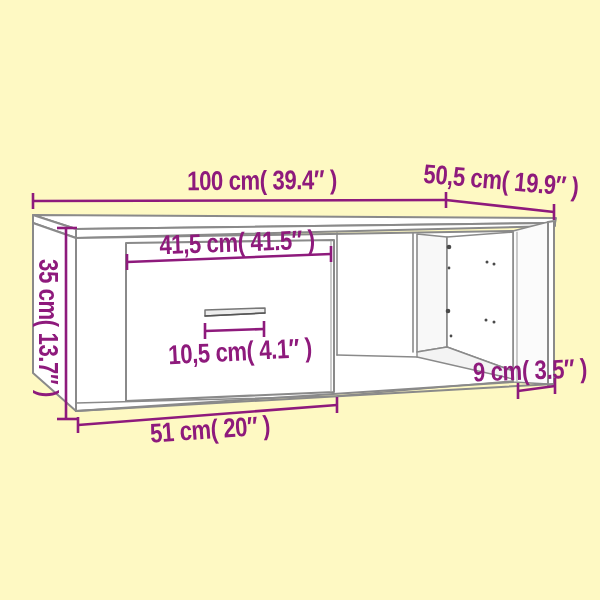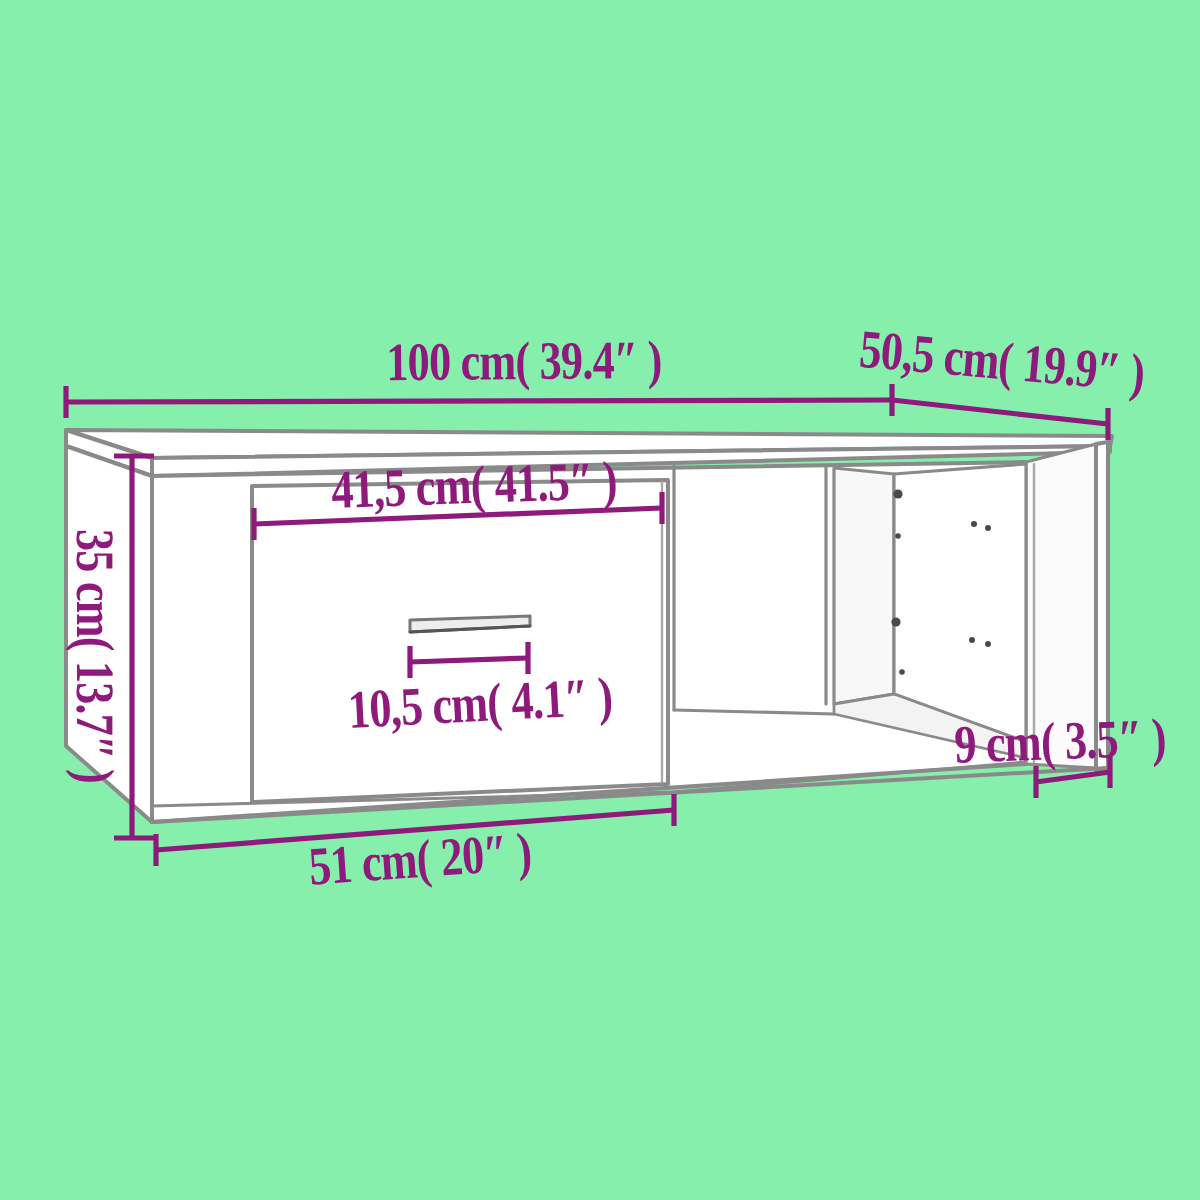--- a/index.html
+++ b/index.html
@@ -1,18 +1,18 @@
 <!DOCTYPE html>
 <html style="--accent: #8e1a7c; --line: #8a8a8a;"><head>
 <meta charset="utf-8">
 <style>
   html,body{margin:0;padding:0;background:#fff;}
   #stage{
-    position:relative;width:600px;height:600px;background:#86efac;overflow:hidden;
-    font-family:Liberation Serif, serif;
+    position:relative;width:600px;height:600px;background:#fef9c3;overflow:hidden;
+    font-family:Liberation Sans, sans-serif;
   }
   #drawing{position:absolute;left:0;top:0;}
   .dim-label{
     position:absolute;
     color:var(--accent,#8e1a7c);
     font-weight:bold;
     font-size:27px;
     letter-spacing:-0.5px;
     white-space:nowrap;
     transform:translate(-50%,-50%) rotate(var(--r,0deg)) scaleX(0.82);

